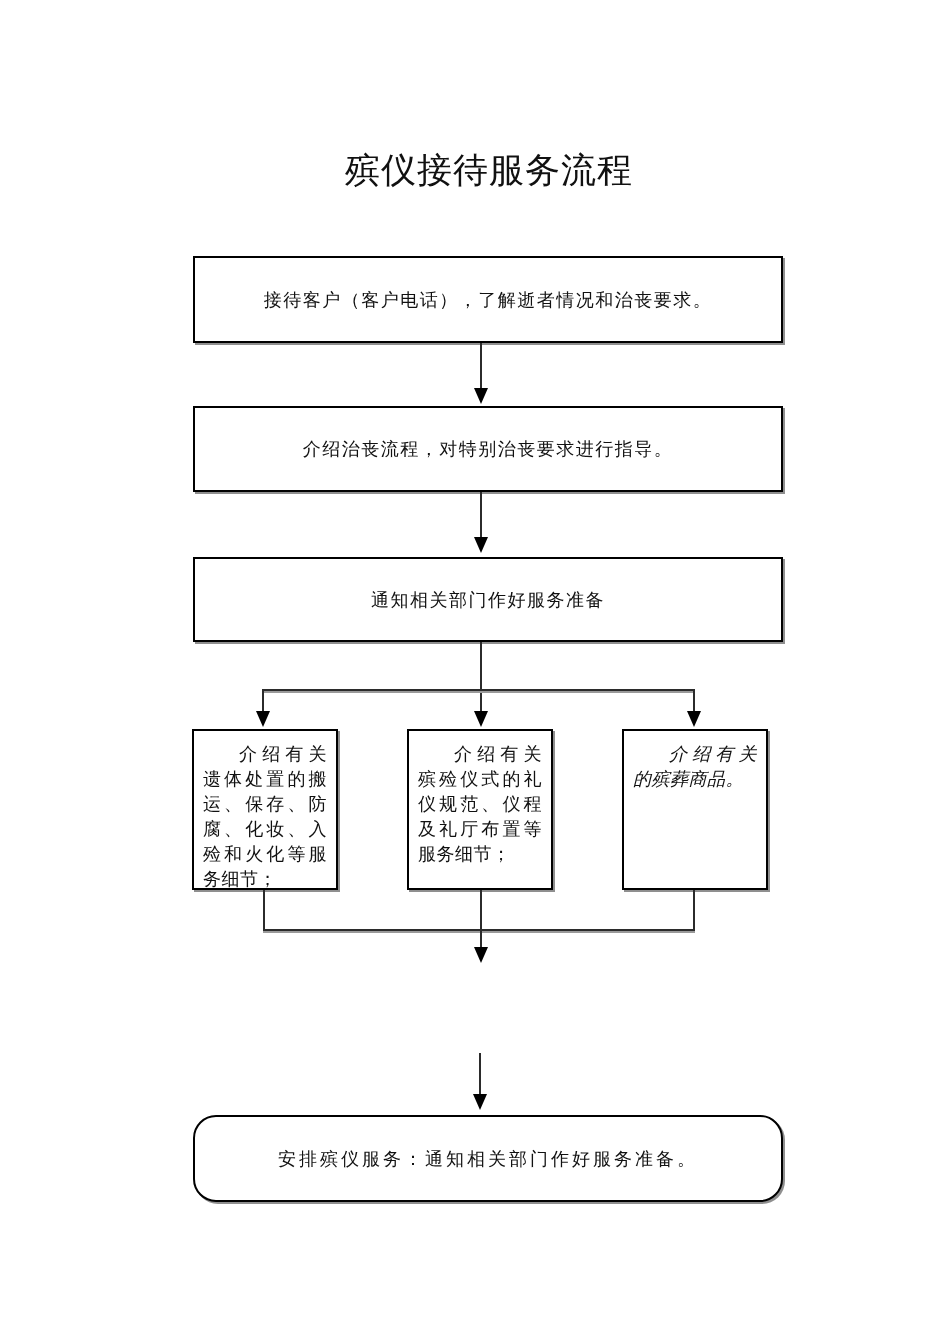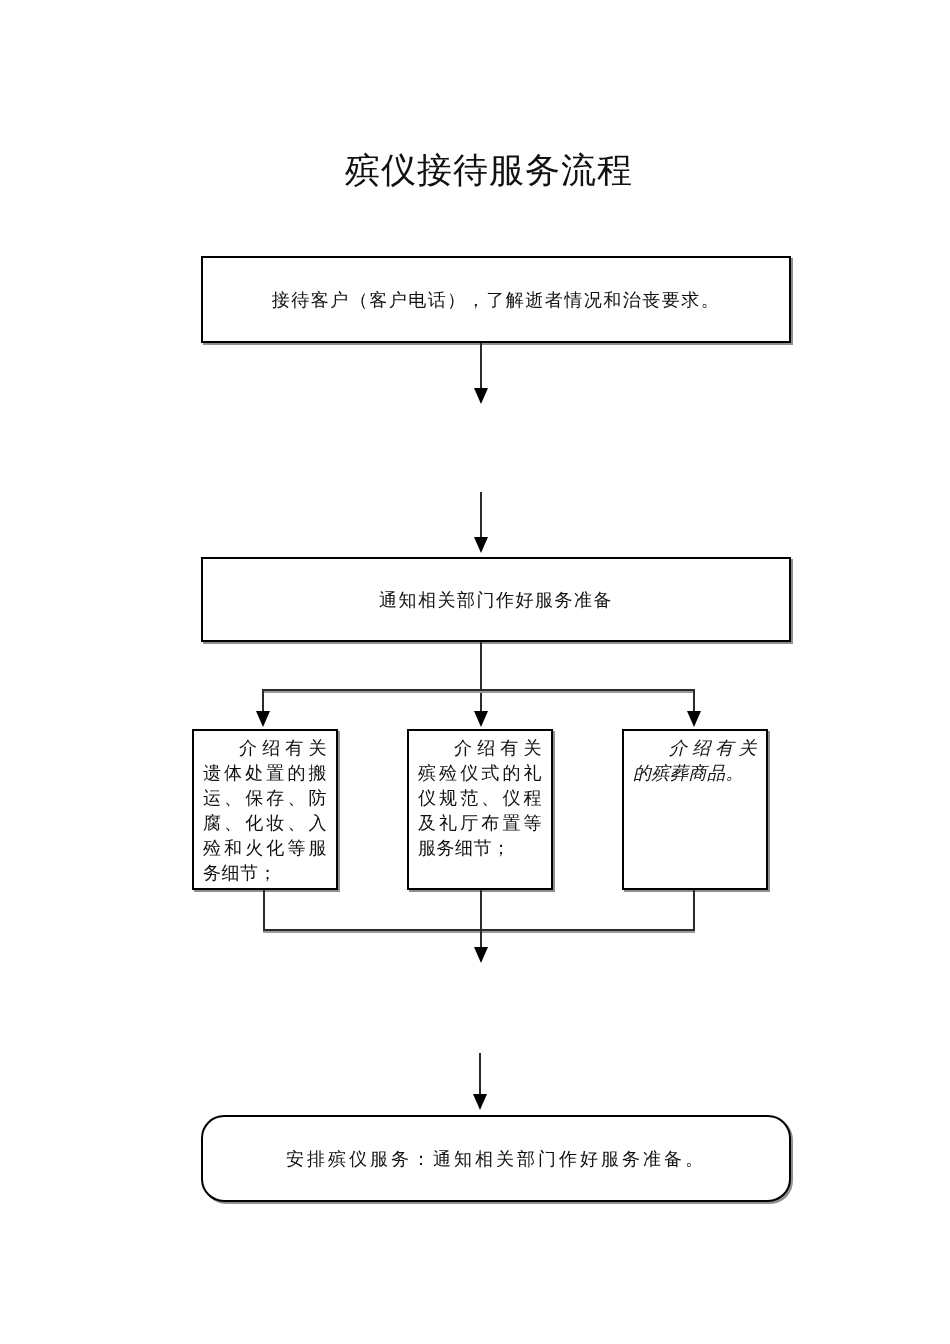--- a/index.html
+++ b/index.html
@@ -38,27 +38,26 @@
     color: #111111;
   }
   .node.big {
     display: flex;
     align-items: center;
     justify-content: center;
     text-align: center;
     letter-spacing: 1.5px;
     line-height: 26px;
     padding: 0 10px;
-    margin-left: 8px;
   }
   .node.big.wide-spacing {
     letter-spacing: 3px;
   }
   .node.small {
-    padding: 5px 9px;
+    padding: 11px 9px;
     text-align: justify;
     text-indent: 2em;
     letter-spacing: 0.5px;
     line-height: 25px;
   }
   
   .n-reception { left: 193px; top: 256px; width: 590px; height: 87px; }
   .n-guide     { left: 193px; top: 406px; width: 590px; height: 86px; }
   .n-introduce { left: 193px; top: 557px; width: 590px; height: 85px; }
   .n-remains   { left: 192px; top: 729px; width: 146px; height: 161px; }
@@ -94,20 +93,23 @@
 
   <h1 class="title">殡仪接待服务流程</h1>
 
   <div class="node big n-reception">
     <span>接待客户（客户电话），了解逝者情况和治丧要求。</span>
   </div>
 
   <div class="vline" style="left:480px; top:343px; height:48px;"></div>
   <div class="ahead" style="left:474px; top:388px;"></div>
 
+  <div class="node big n-guide">
+    <span>介绍治丧流程，对特别治丧要求进行指导。</span>
+  </div>
 
   <div class="vline" style="left:480px; top:492px; height:48px;"></div>
   <div class="ahead" style="left:474px; top:537px;"></div>
 
   <div class="node big n-introduce">
     <span>通知相关部门作好服务准备</span>
   </div>
 
   <div class="vline" style="left:480px; top:642px; height:72px;"></div>
   <div class="hline" style="left:262px; top:689px; width:433px;"></div>

